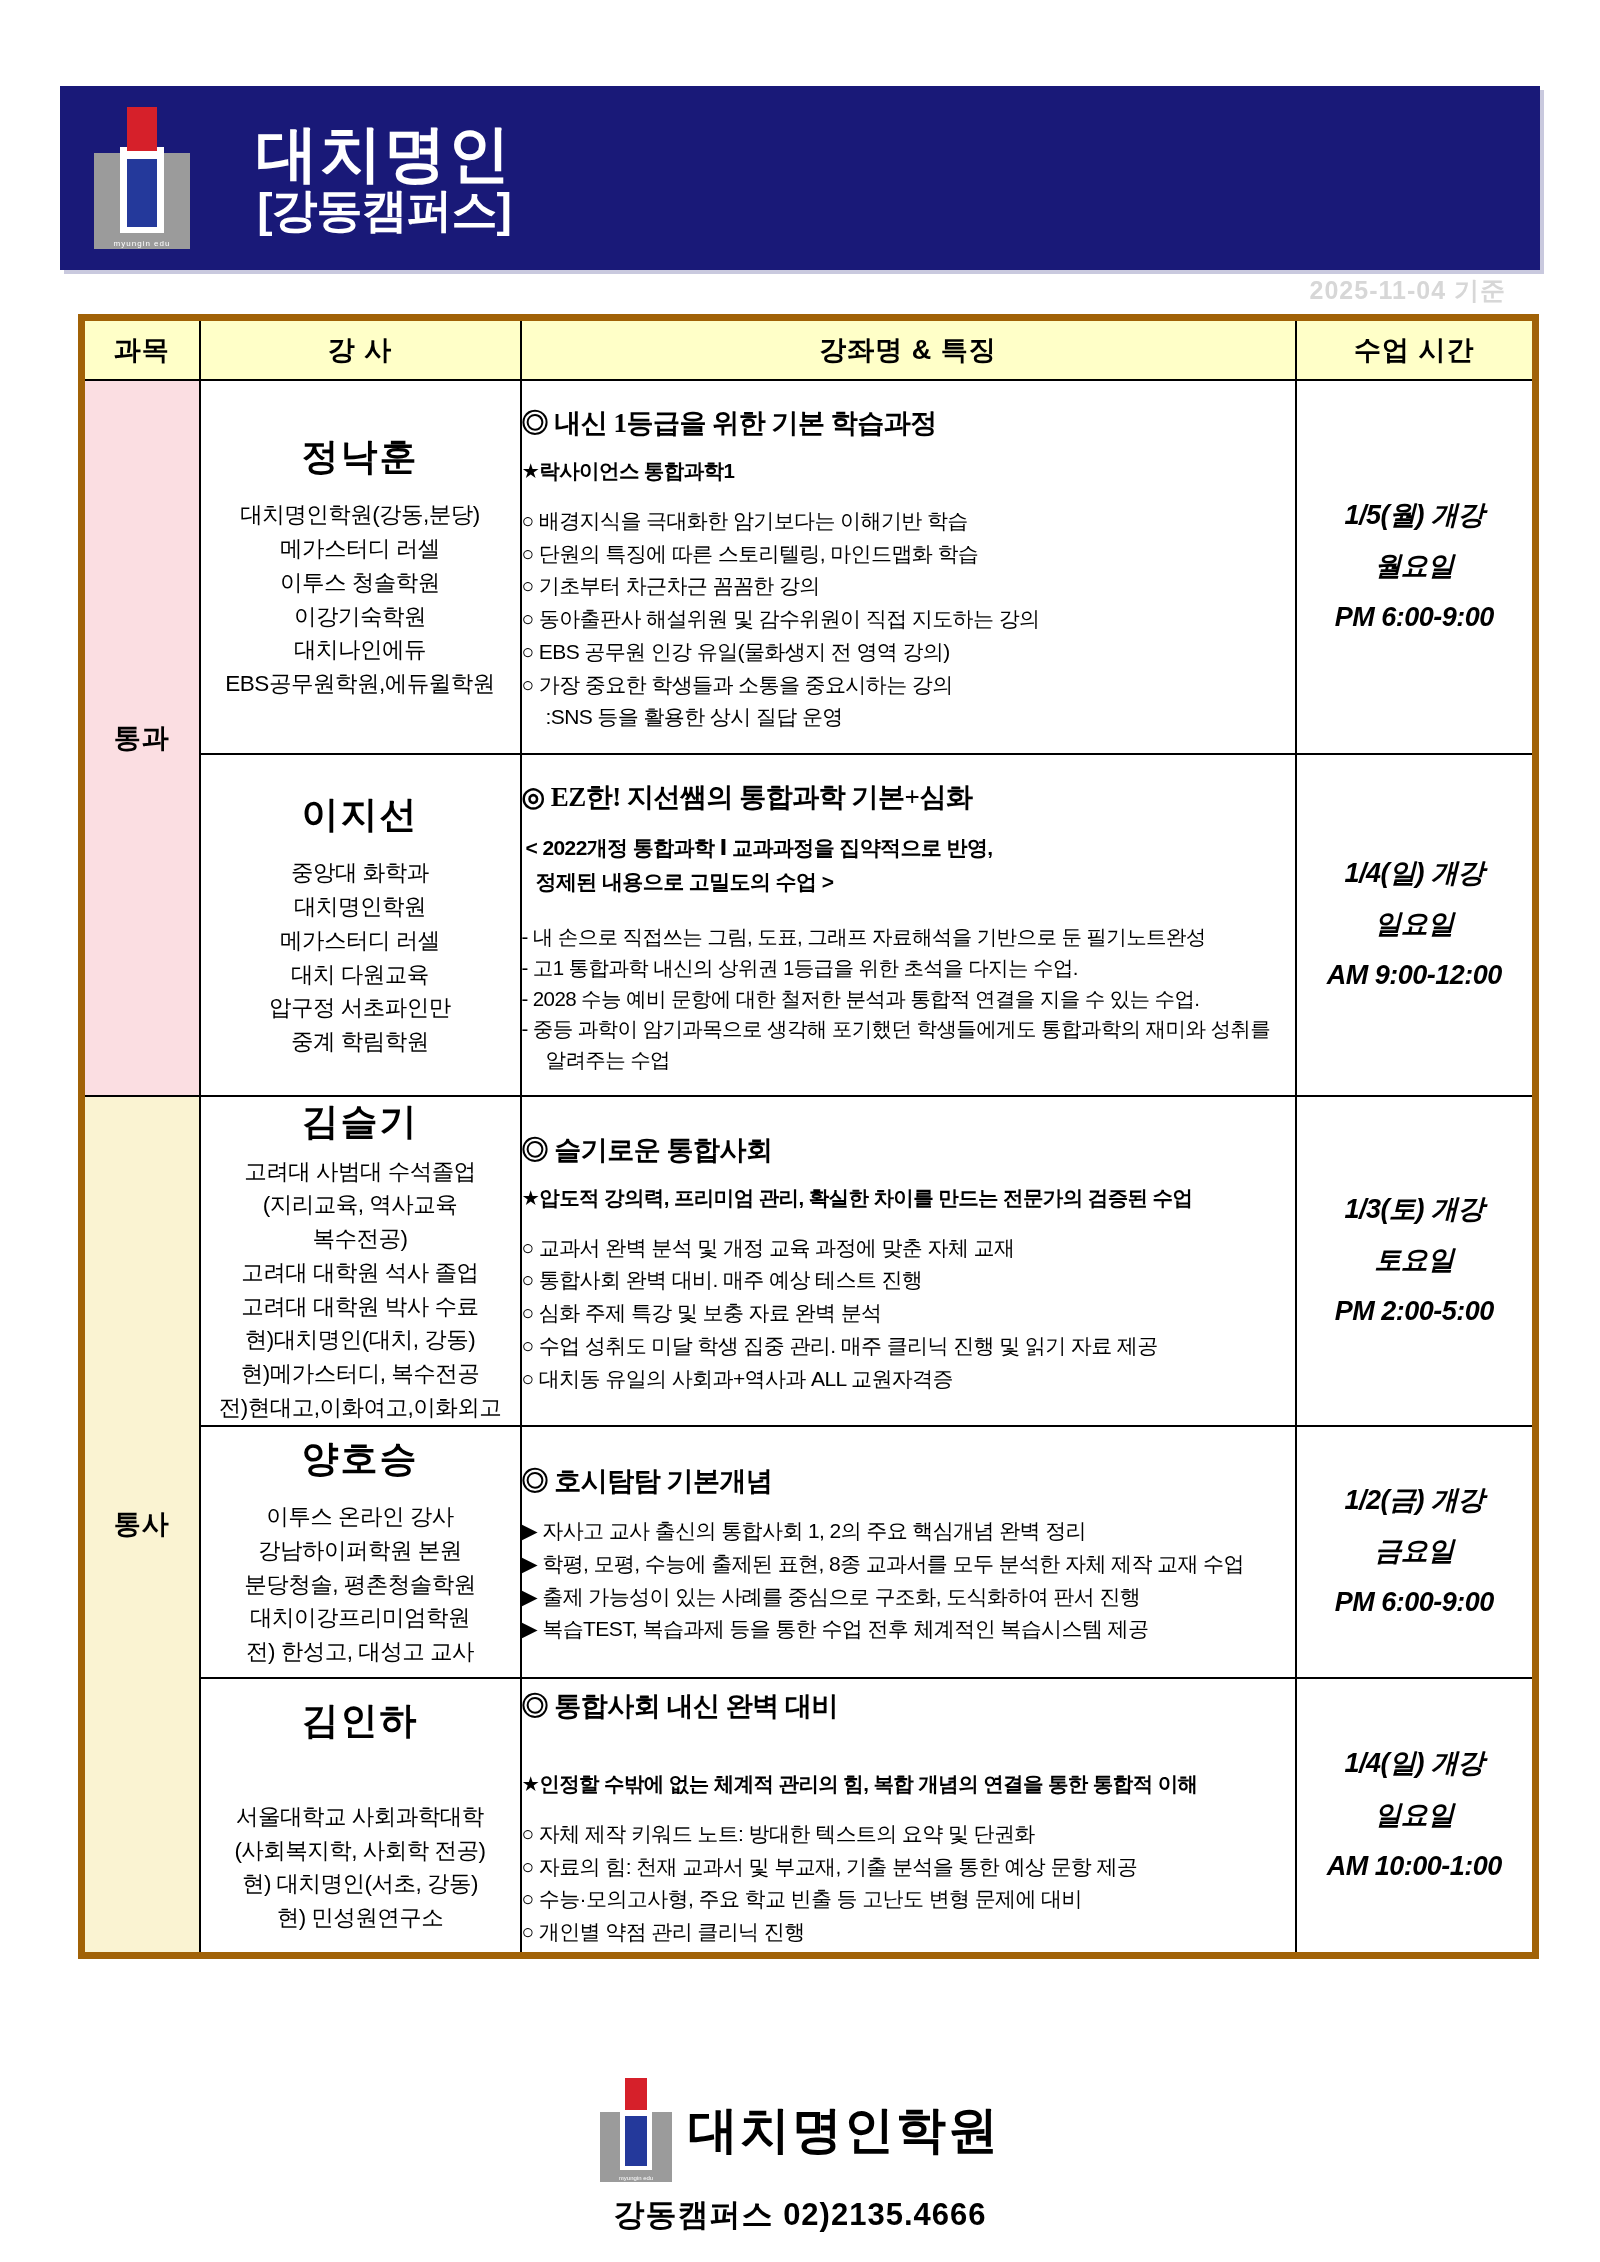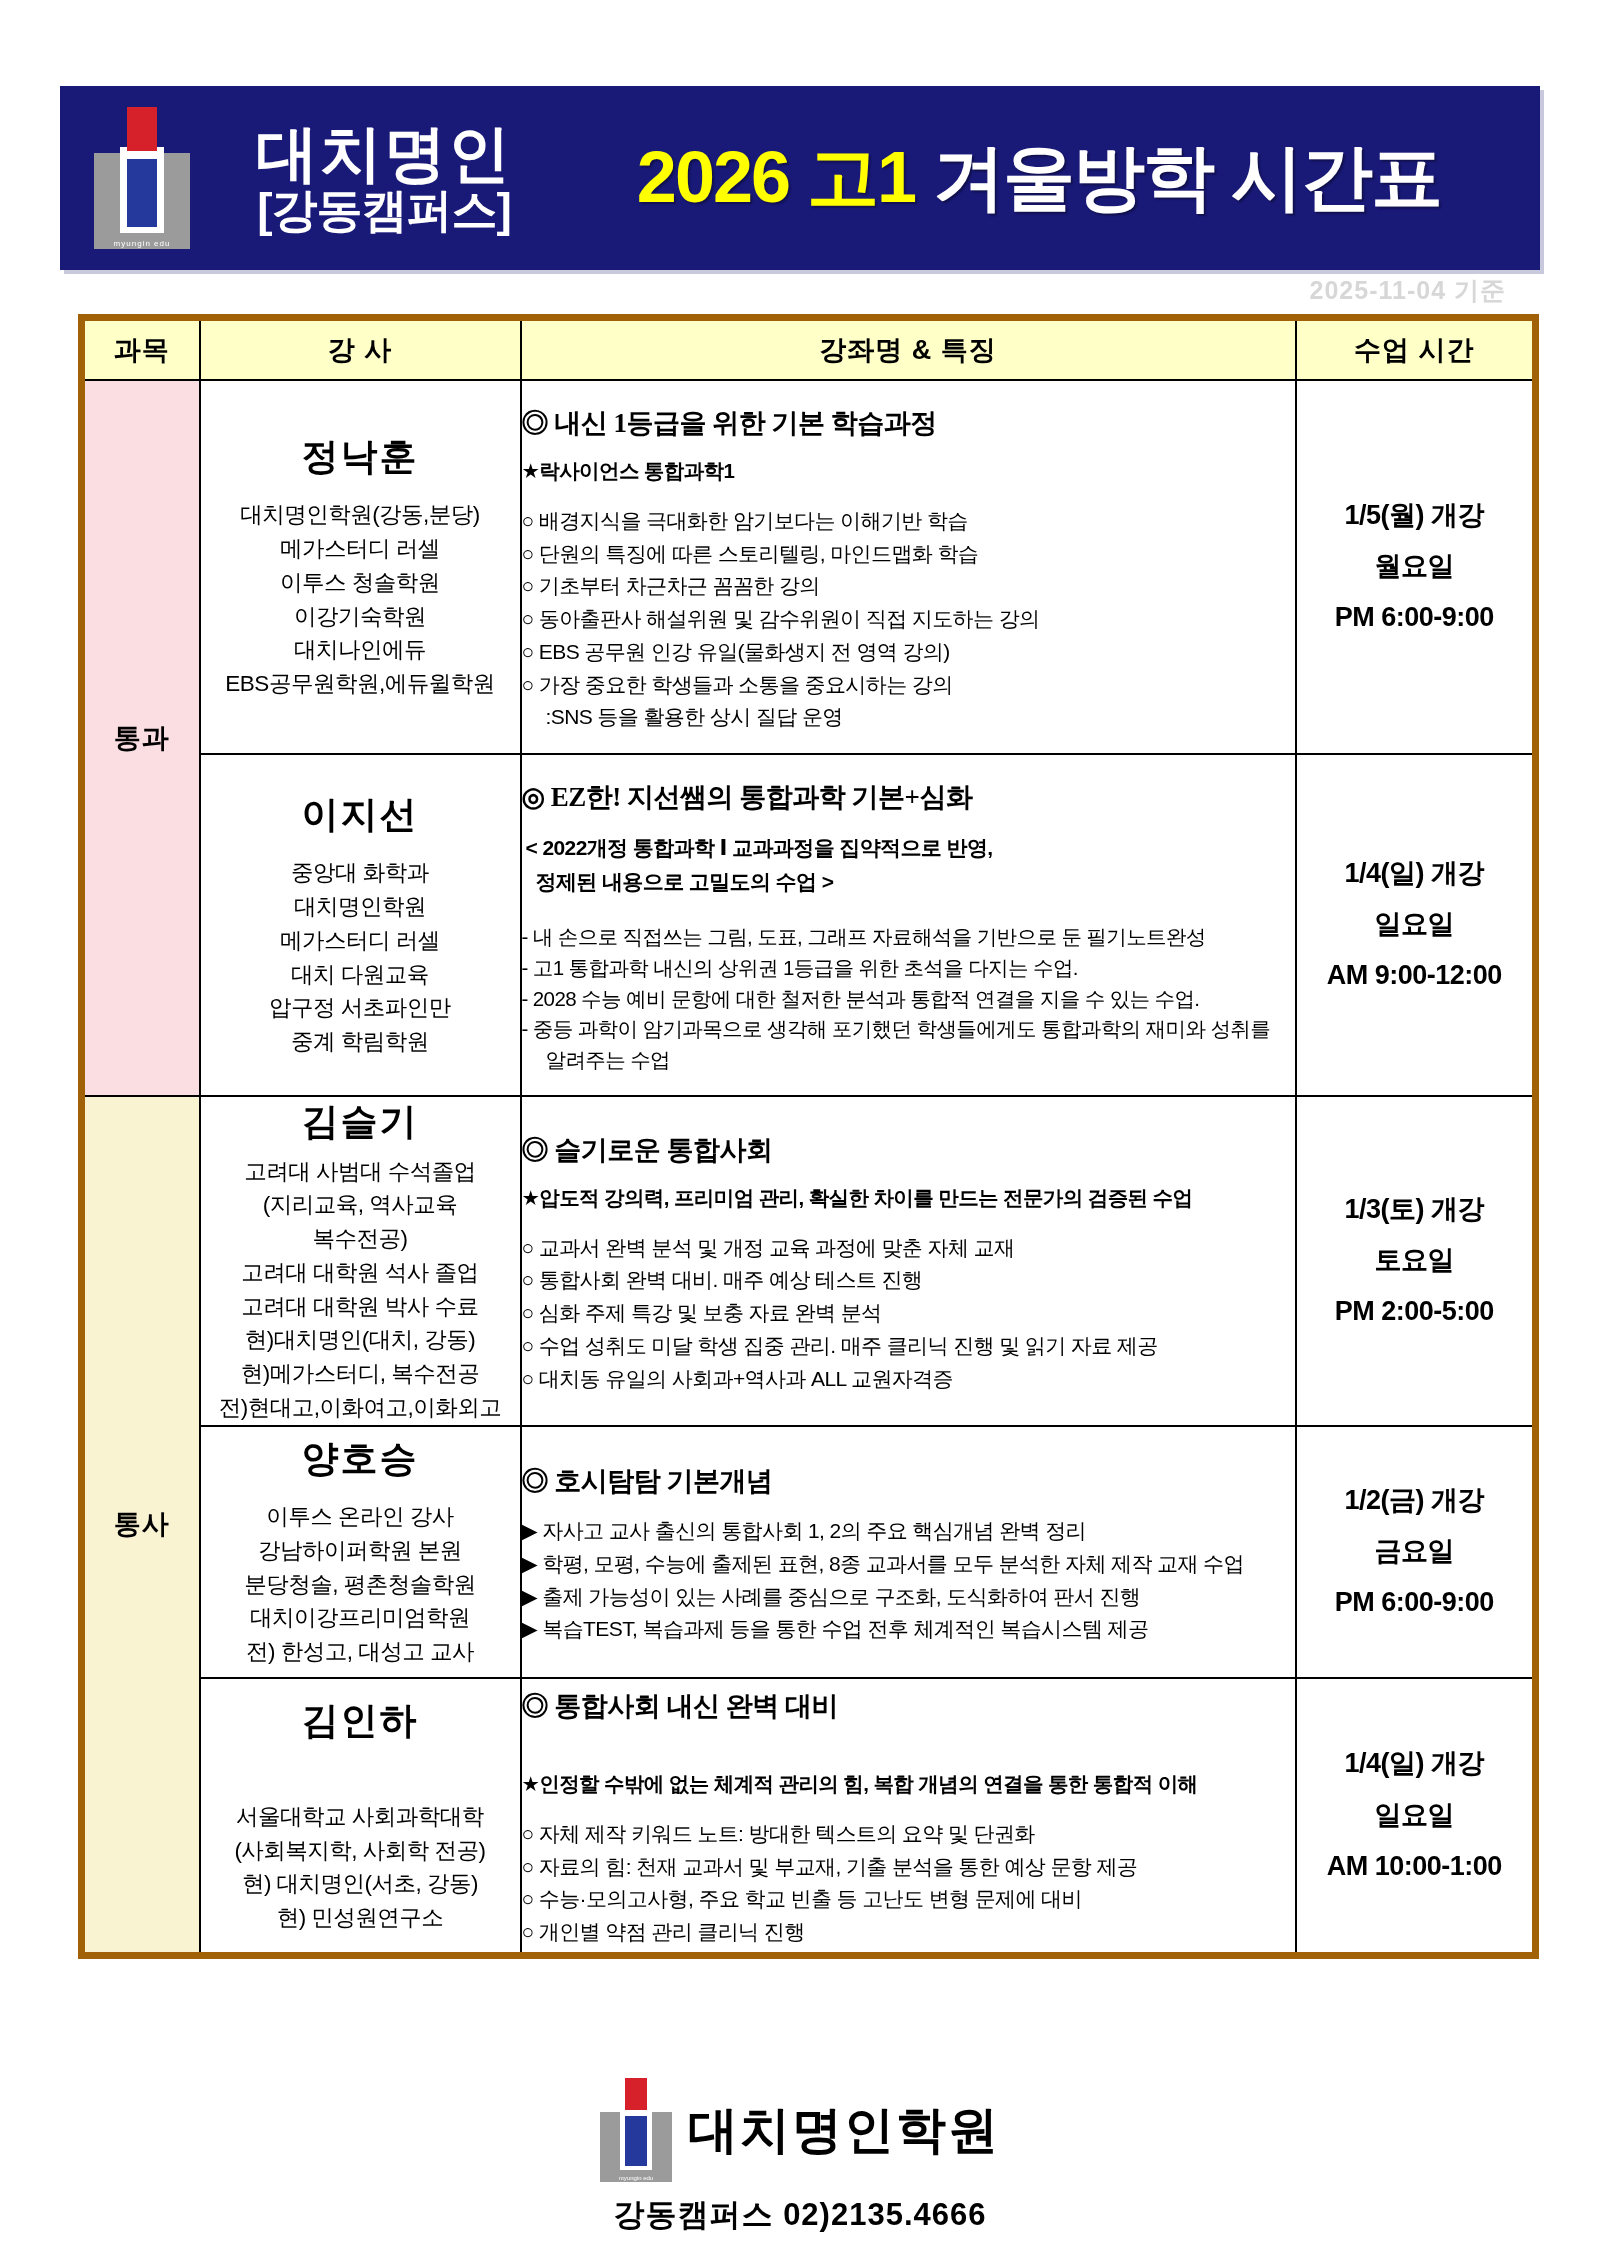--- a/index.html
+++ b/index.html
@@ -52,21 +52,21 @@
   td.course{padding:12px 12px 12px 16px;}
   .ctitle{font-weight:bold;font-size:27px;margin:6px 0 16px 0;letter-spacing:-0.5px;font-family:Liberation Serif, serif;}
   .csub{font-weight:bold;font-size:20.5px;margin:4px 0 20px 0;letter-spacing:-0.6px;}
   .csub.mtlg{margin-top:46px;}
   .cnotes{margin:0 0 24px 4px;}
   .cnote{font-weight:bold;font-size:21px;line-height:1.6;letter-spacing:-0.6px;}
   .cnote + .cnote{padding-left:10px;}
   .feat{font-size:21px;line-height:1.56;padding-left:24px;text-indent:-24px;letter-spacing:-0.6px;}
   .feat.cont{text-indent:0;}
   .feats.tight .feat{font-size:20.5px;line-height:1.5;}
-  td.time{text-align:center;font-weight:bold;font-size:27px;line-height:1.9;letter-spacing:-0.5px;}
+  td.time{text-align:center;font-weight:bold;font-size:27px;line-height:1.9;letter-spacing:-0.5px;font-style:italic;}
 
   
   .footer{position:absolute;left:0;top:2078px;width:1600px;display:flex;
           flex-direction:column;align-items:center;}
   .frow{display:flex;align-items:center;gap:16px;}
   .logo2{position:relative;width:72px;height:104px;flex:0 0 auto;}
   .logo2 .gray{position:absolute;left:0;bottom:0;width:72px;height:70px;background:var(--logo-gray);}
   .logo2 .strip{position:absolute;left:20px;top:30px;width:32px;height:62px;background:#fff;}
   .logo2 .red{position:absolute;left:25px;top:0;width:22px;height:32px;background:var(--logo-red);}
   .logo2 .blue{position:absolute;left:25px;top:38px;width:22px;height:50px;background:var(--logo-blue);}
@@ -82,27 +82,20 @@
     <div class="gray"></div>
     <div class="strip"></div>
     <div class="red"></div>
     <div class="blue"></div>
     <div class="cap">myungin edu</div>
   </div>
   <div class="brand">
     <div class="b1">대치명인</div>
     <div class="b2">[강동캠퍼스]</div>
   </div>
-  <div class="btitle">
-    <span class="yel">2026</span>
-    <span> </span>
-    <span class="yel">고1</span>
-    <span> </span>
-    <span>겨울방학 시간표</span>
-  </div>
 </div>
 
 <div class="date-note">2025-11-04 기준</div>
 
 <table class="sched">
   <colgroup>
       <col style="width:118px">
       <col style="width:321px">
       <col style="width:775px">
       <col style="width:240px">

